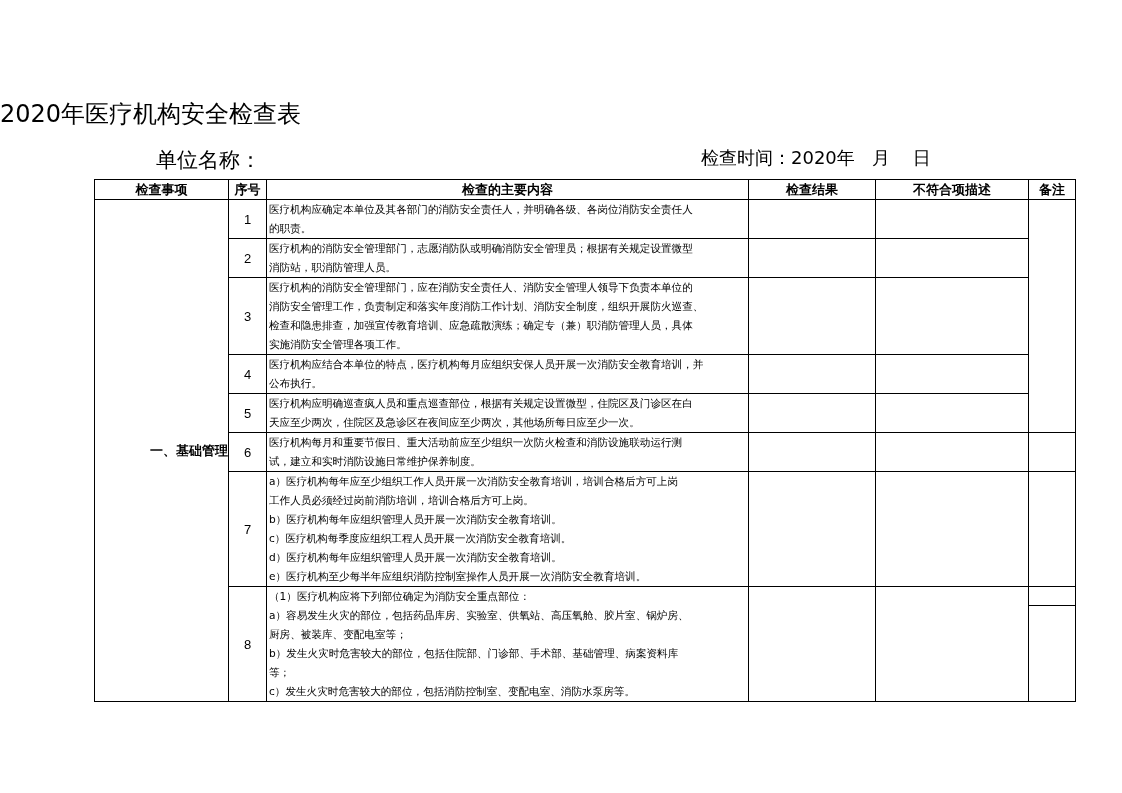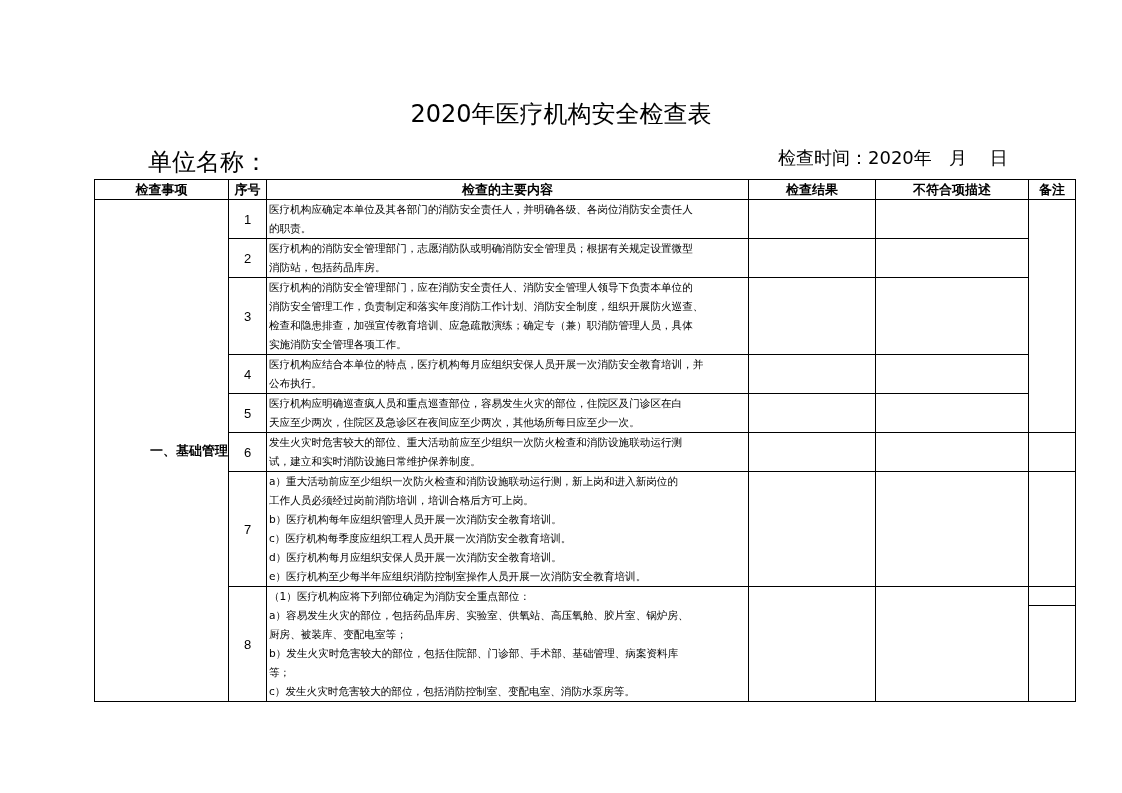--- a/index.html
+++ b/index.html
@@ -1,29 +1,29 @@
 <!DOCTYPE html>
 <html><head>
   <meta charset="utf-8">
   <style>
     html, body { margin: 0; padding: 0; background: #ffffff; }
     body {
       width: 1122px; height: 793px; position: relative; overflow: hidden;
       font-family: "DejaVu Sans", "Liberation Sans", sans-serif; color: #000;
     }
     .title {
-      position: absolute; left: 0; width: 1122px; top: 98px; text-align: center;
+      position: absolute; left: 0; width: 1122px; top: 98px; 
       font-size: 24px; letter-spacing: 0px;
       font-family: "DejaVu Sans", "Liberation Sans", sans-serif;
     }
     .unit-label {
-      position: absolute; left: 148px; top: 146px; font-size: 24px;
+      position: absolute; left: 156px; top: 146px; font-size: 21px;
     }
     .date-label {
-      position: absolute; left: 778px; top: 146px; font-size: 18px; white-space: pre;
+      position: absolute; left: 701px; top: 146px; font-size: 18px; white-space: pre;
     }
     table.sheet {
       position: absolute; left: 94px; top: 179px;
       border-collapse: collapse; table-layout: fixed; width: 981px;
     }
     table.sheet td, table.sheet th {
       border: 1.3px solid #000; padding: 0; vertical-align: middle;
     }
     table.sheet th {
       font-weight: bold; font-size: 13px; height: 19px; text-align: center;
@@ -74,21 +74,21 @@
       </td>
       <td class="blank"></td>
       <td class="blank"></td>
       <td class="blank" rowspan="5"></td>
     </tr>
 
     <tr style="height:38px">
       <td class="seq">2</td>
       <td class="content">
         <span class="line">医疗机构的消防安全管理部门，志愿消防队或明确消防安全管理员；根据有关规定设置微型</span>
-        <span class="line">消防站，包括药品库房。</span>
+        <span class="line">消防站，职消防管理人员。</span>
       </td>
       <td class="blank"></td>
       <td class="blank"></td>
     </tr>
 
     <tr style="height:76px">
       <td class="seq">3</td>
       <td class="content">
         <span class="line">医疗机构的消防安全管理部门，应在消防安全责任人、消防安全管理人领导下负责本单位的</span>
         <span class="line">消防安全管理工作，负责制定和落实年度消防工作计划、消防安全制度，组织开展防火巡查、</span>
@@ -105,46 +105,46 @@
         <span class="line">医疗机构应结合本单位的特点，医疗机构每月应组织安保人员开展一次消防安全教育培训，并</span>
         <span class="line">公布执行。</span>
       </td>
       <td class="blank"></td>
       <td class="blank"></td>
     </tr>
 
     <tr style="height:38px">
       <td class="seq">5</td>
       <td class="content">
-        <span class="line">医疗机构应明确巡查疯人员和重点巡查部位，容易发生火灾的部位，住院区及门诊区在白</span>
+        <span class="line">医疗机构应明确巡查疯人员和重点巡查部位，根据有关规定设置微型，住院区及门诊区在白</span>
         <span class="line">天应至少两次，住院区及急诊区在夜间应至少两次，其他场所每日应至少一次。</span>
       </td>
       <td class="blank"></td>
       <td class="blank"></td>
     </tr>
 
     <tr style="height:38px">
       <td class="seq">6</td>
       <td class="content">
-        <span class="line">发生火灾时危害较大的部位、重大活动前应至少组织一次防火检查和消防设施联动运行测</span>
+        <span class="line">医疗机构每月和重要节假日、重大活动前应至少组织一次防火检查和消防设施联动运行测</span>
         <span class="line">试，建立和实时消防设施日常维护保养制度。</span>
       </td>
       <td class="blank"></td>
       <td class="blank"></td>
       <td class="blank"></td>
     </tr>
 
     <tr style="height:114px">
       <td class="seq">7</td>
       <td class="content">
-        <span class="line">a）重大活动前应至少组织一次防火检查和消防设施联动运行测，新上岗和进入新岗位的</span>
+        <span class="line">a）医疗机构每年应至少组织工作人员开展一次消防安全教育培训，培训合格后方可上岗</span>
         <span class="line">工作人员必须经过岗前消防培训，培训合格后方可上岗。</span>
         <span class="line">b）医疗机构每年应组织管理人员开展一次消防安全教育培训。</span>
         <span class="line">c）医疗机构每季度应组织工程人员开展一次消防安全教育培训。</span>
-        <span class="line">d）医疗机构每月应组织安保人员开展一次消防安全教育培训。</span>
+        <span class="line">d）医疗机构每年应组织管理人员开展一次消防安全教育培训。</span>
         <span class="line">e）医疗机构至少每半年应组织消防控制室操作人员开展一次消防安全教育培训。</span>
       </td>
       <td class="blank"></td>
       <td class="blank"></td>
       <td class="blank"></td>
     </tr>
 
     <tr style="height:19px">
       <td class="seq" rowspan="2">8</td>
       <td class="content" rowspan="2">

